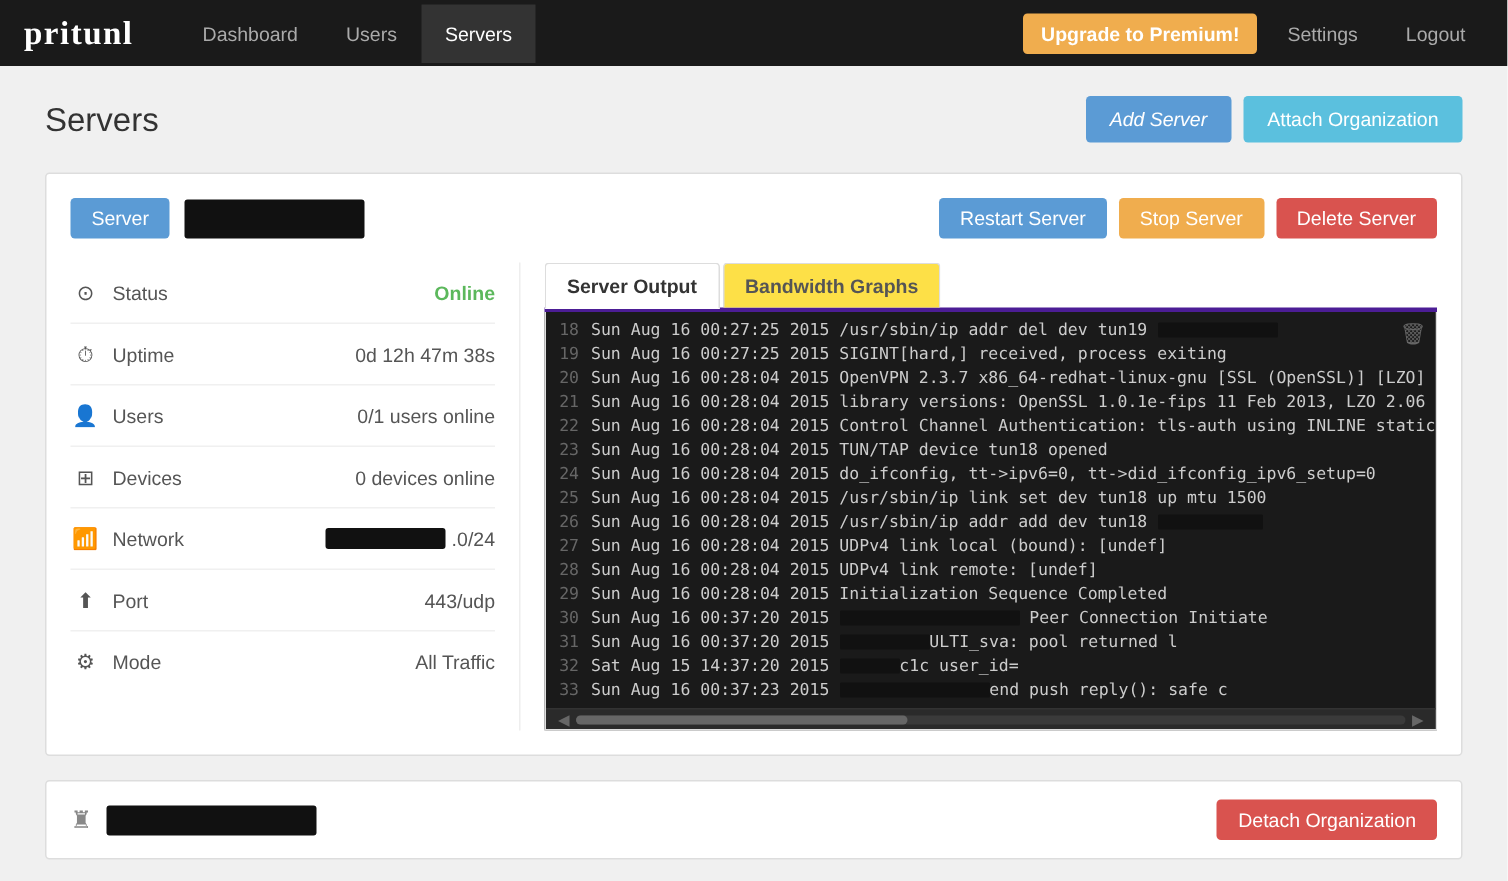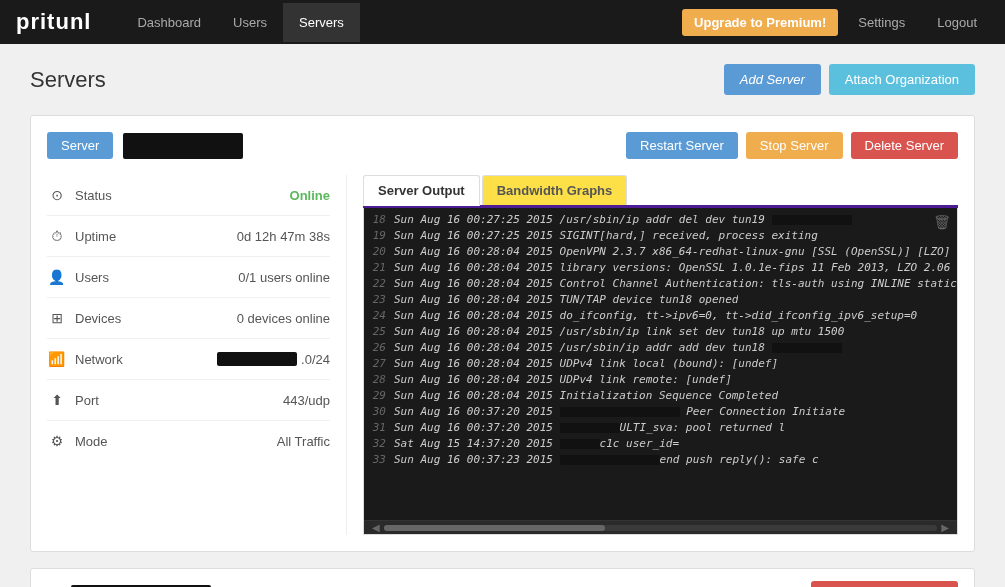--- a/index.html
+++ b/index.html
@@ -10,21 +10,21 @@
       background: #1a1a1a;
       height: 44px;
       display: flex;
       align-items: center;
       padding: 0 16px;
     }
     .topnav-logo {
       color: #fff;
       font-size: 22px;
       font-weight: bold;
-      font-family: Liberation Sans, sans-serif;
+      font-family: Liberation Serif, serif;
       margin-right: 30px;
       letter-spacing: 1px;
     }
     .topnav-links {
       display: flex;
       flex: 1;
       align-items: center;
       gap: 0;
     }
     .topnav-link {
@@ -243,26 +243,25 @@
       margin-bottom: -1px;
       z-index: 1;
     }
     .tab-content {
       border: 1px solid #ddd;
       border-top: none;
       background: #1a1a1a;
       position: relative;
     }
     .log-area {
-      height: 312px;
+      height: 264px;
       overflow-y: auto;
       overflow-x: hidden;
       padding: 4px 0;
       background: #1a1a1a;
-      font-style: italic;
     }
     .log-line {
       display: flex;
       font-family: monospace;
       font-size: 11px;
       line-height: 16px;
       white-space: nowrap;
       color: #ddd;
     }
     .log-line-num {

